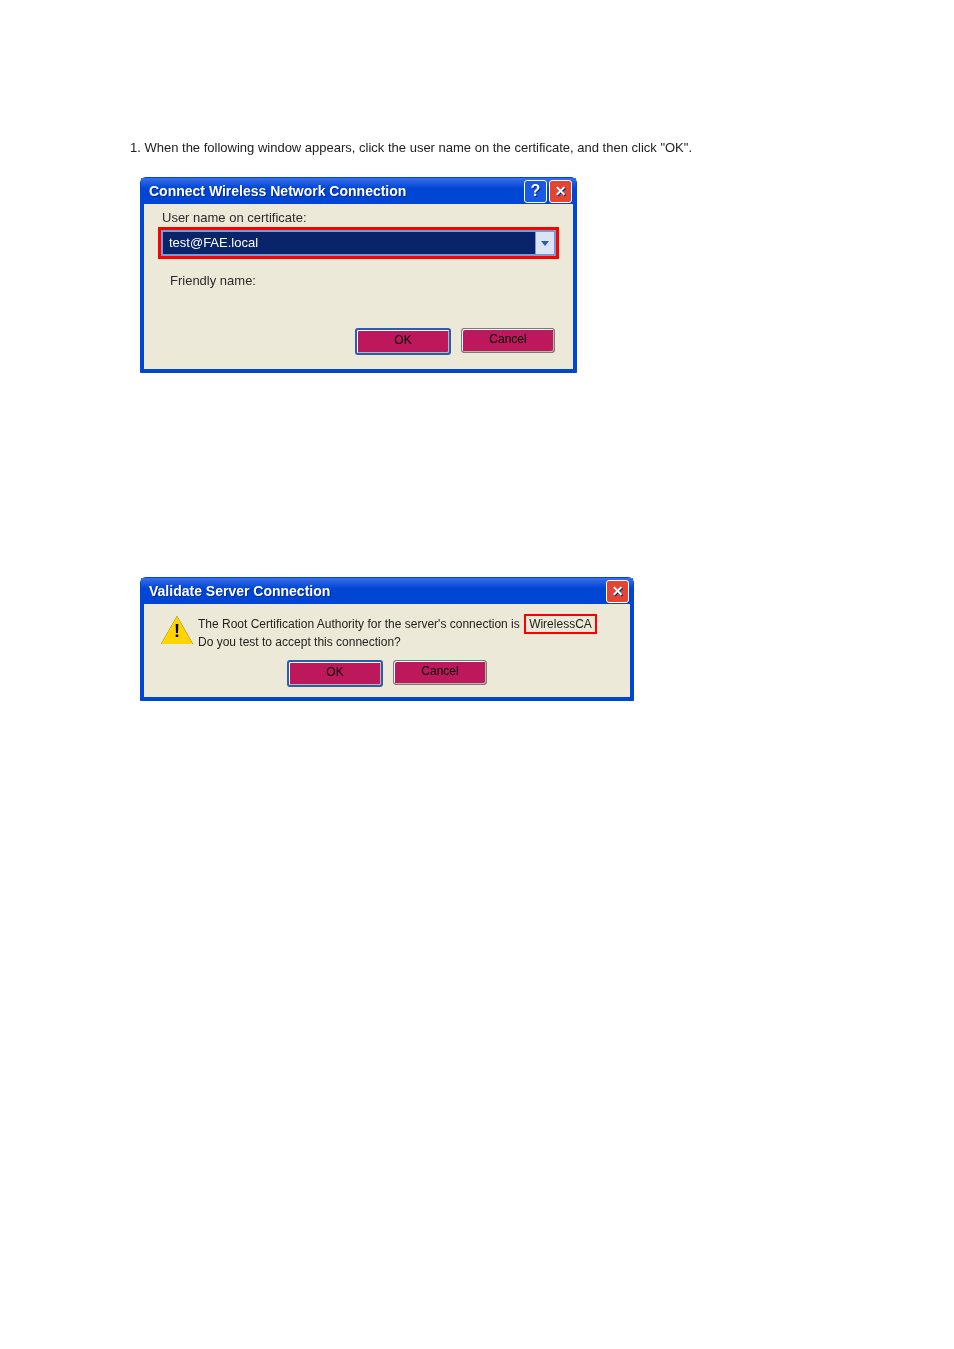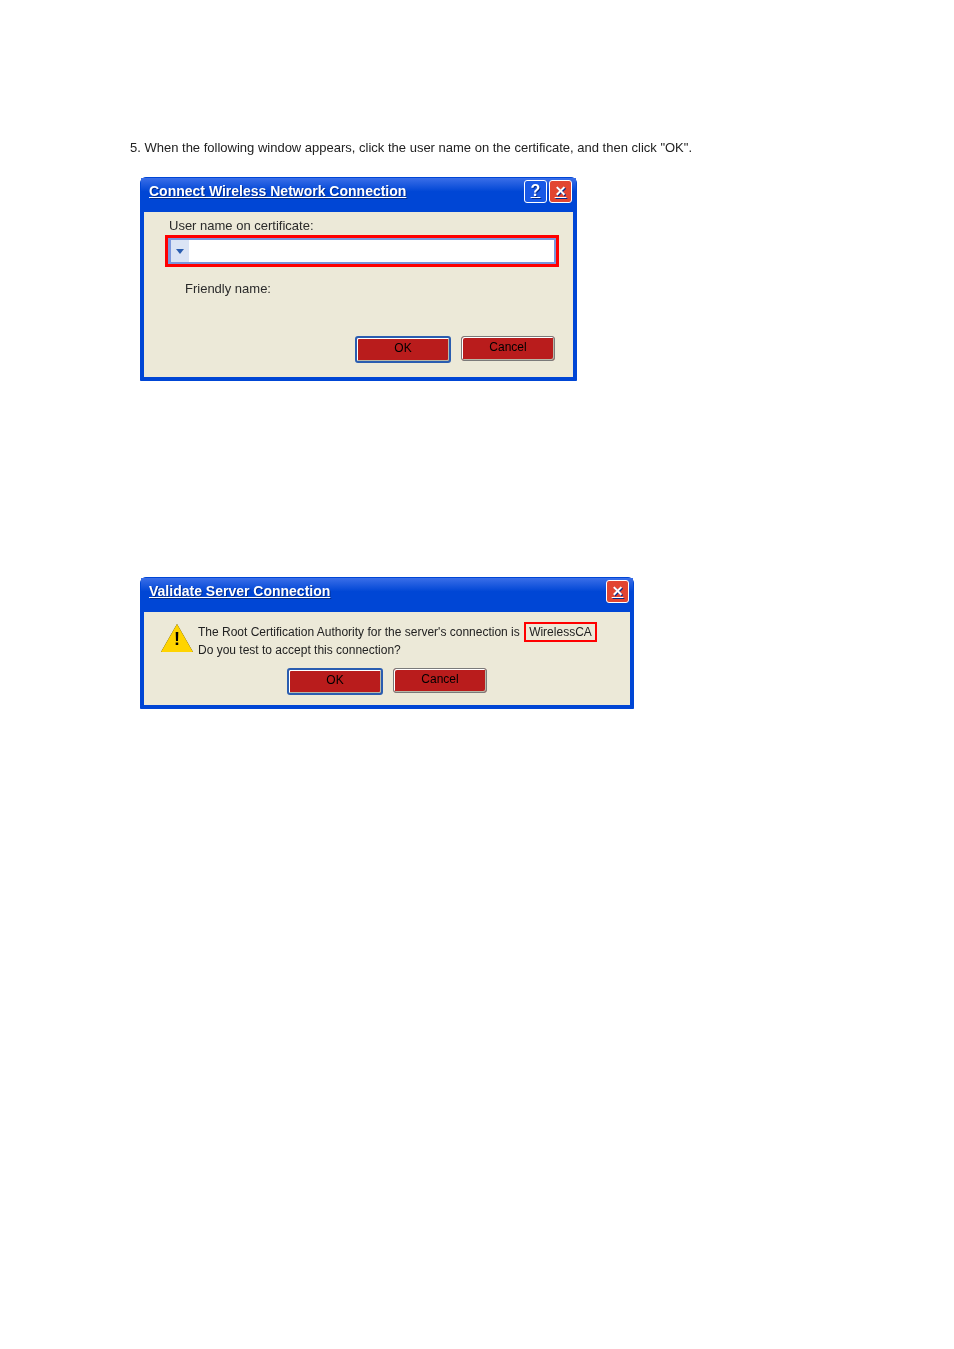--- a/index.html
+++ b/index.html
@@ -3,77 +3,78 @@
 <meta charset="utf-8">
 <style>
   html,body{margin:0;padding:0;width:954px;background:#fff;font-family:"Tahoma","Segoe UI",sans-serif;font-size:13px;color:#000;}
   .page{width:954px;min-height:1349px;position:relative;}
 
   .caption{position:absolute;font-size:13px;color:#222;}
 
   
   .xp-window{position:absolute;background:#0046d5;border:1px solid #0046d5;border-radius:6px 6px 0 0;}
   .xp-inner{background:#ece9d8;margin:3px;margin-top:0;}
-  .xp-titlebar{height:26px;background:linear-gradient(#3a6ee8,#0046d5 40%,#0046d5);color:#fff;display:flex;align-items:center;padding:0 4px 8px 8px;font-weight:bold;font-size:14px;font-family:"Trebuchet MS","Tahoma",sans-serif;text-shadow:1px 1px 0 #002a8a;text-decoration:underline;}
+  .xp-titlebar{height:26px;background:linear-gradient(#3a6ee8,#0046d5 40%,#0046d5);color:#fff;display:flex;align-items:center;padding:0 4px 0 8px;font-weight:bold;font-size:14px;font-family:"Trebuchet MS","Tahoma",sans-serif;text-shadow:1px 1px 0 #002a8a;}
   .xp-titlebar .title-text{flex:1;}
   .xp-titlebar .capbtn{width:21px;height:21px;margin-left:2px;display:flex;align-items:center;justify-content:center;border:1px solid #fff;border-radius:3px;font-weight:bold;font-family:"Trebuchet MS",sans-serif;}
   .xp-titlebar .help-btn{background:#1959e6;color:#fff;font-size:16px;}
   .xp-titlebar .close-btn{background:#e24531;color:#fff;font-size:14px;}
 
   
   #dlg1{left:140px;top:177px;width:435px;}
-  #dlg1 .xp-inner{padding:6px 14px 8px 21px;}
+  #dlg1 .xp-inner{padding:6px 14px 8px 14px;}
   .trunc-lbl{font-size:13px;color:#2a2a2a;margin:0 0 2px 4px;display:block;}
   
   .red-highlight{border:3px solid #ff0000;padding:0;background:#ece9d8;margin-bottom:10px;}
   .cert-dd{display:flex;align-items:center;border:2px solid #7a96dc;background:#fff;height:22px;}
   .cert-dd-field{flex:1;background:#0a246a;color:#fff;padding:3px 6px;font-size:13px;line-height:16px;}
   .cert-dd-btn{width:18px;height:22px;background:#dbe4f5;border-left:1px solid #7a96dc;display:flex;align-items:center;justify-content:center;color:#2a5db0;}
   .chev-down{width:0;height:0;border-left:4px solid transparent;border-right:4px solid transparent;border-top:5px solid #2a5db0;}
 
   .info-grid{margin:2px 4px 10px 4px;}
-  .info-row{display:flex;margin:14px 16px;font-size:13px;color:#2b2b2b;}
+  .info-row{display:flex;margin:14px 8px;font-size:13px;color:#2b2b2b;}
   .info-row .lbl{width:120px;}
   .info-row .val{}
 
   .btn-row{display:flex;justify-content:flex-end;gap:10px;margin:40px 4px 6px 0;}
-  .xp-button{width:92px;height:23px;background:#b91c1c;border:1px solid #7a7a7a;border-radius:3px;box-shadow:inset 1px 1px 0 #fff,inset -1px -1px 0 #b8b8a8;font-size:12px;font-family:"Tahoma",sans-serif;text-align:center;line-height:21px;cursor:default;}
+  .xp-button{width:92px;height:23px;background:#be185d;border:1px solid #7a7a7a;border-radius:3px;box-shadow:inset 1px 1px 0 #fff,inset -1px -1px 0 #b8b8a8;font-size:12px;font-family:"Tahoma",sans-serif;text-align:center;line-height:21px;cursor:default;}
   .xp-button.default{border:2px solid #2a5db0;}
 
   
   #dlg2{left:140px;top:577px;width:492px;}
   #dlg2 .xp-inner{padding:10px 12px 8px 12px;}
   .msg-row{display:flex;align-items:flex-start;}
   .warn-icon-wrap{width:42px;display:flex;justify-content:center;padding-top:2px;}
   .warn-icon{width:32px;height:28px;position:relative;}
   .warn-tri{width:0;height:0;border-left:16px solid transparent;border-right:16px solid transparent;border-bottom:28px solid #ffd400;filter:drop-shadow(0 0 0.5px #000);}
   .warn-bang{position:absolute;top:5px;left:0;width:32px;text-align:center;font-weight:bold;font-size:18px;color:#000;font-family:"Arial Black",sans-serif;}
   .msg-text{flex:1;font-size:12px;color:#222;line-height:16px;}
   .ca-highlight{display:inline-block;border:2px solid #ff0000;padding:0 3px;margin-left:1px;}
   .btn-row2{display:flex;justify-content:center;gap:10px;margin:10px 0 2px 0;}
 
 </style>
 </head>
 <body>
 
 <div class="page">
 
-  <div class="caption" style="left:130px;top:140px;width:650px;">5. When the following window appears, click the user name on the certificate, and then click "OK".</div>
+  <div class="caption" style="left:130px;top:140px;width:650px;">1. When the following window appears, click the user name on the certificate, and then click "OK".</div>
 
   <div id="dlg1" class="xp-window">
     <div class="xp-titlebar">
       <span class="title-text">Connect Wireless Network Connection</span>
       <span class="capbtn help-btn">?</span>
       <span class="capbtn close-btn">✕</span>
     </div>
     <div class="xp-inner">
       <span class="trunc-lbl">User name on certificate:</span>
 
       <div class="red-highlight">
         <div class="cert-dd">
+          <div class="cert-dd-field">test@FAE.local</div>
           <div class="cert-dd-btn">
               <div class="chev-down"></div>
             </div>
         </div>
       </div>
 
       <div class="info-grid">
         <div class="info-row">
           <div class="lbl">Friendly name:</div>
           <div class="val"></div>

